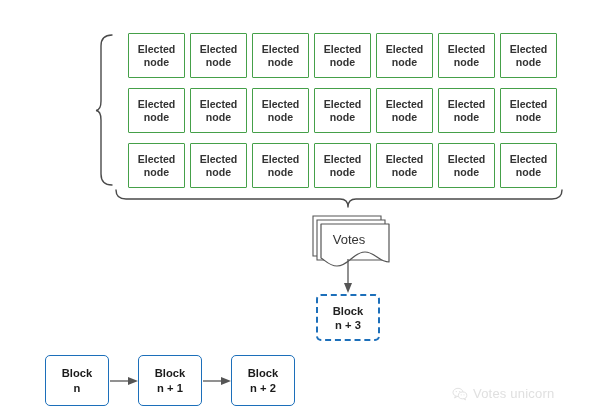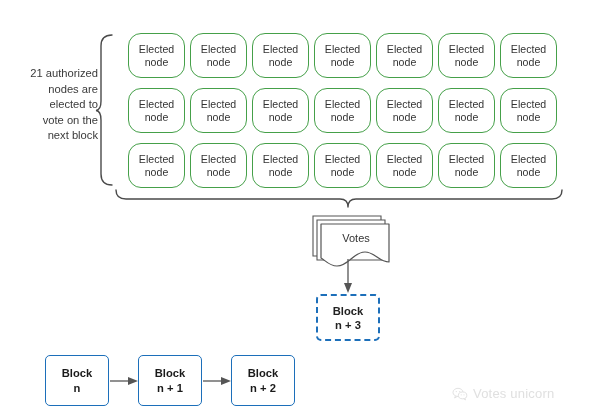--- a/index.html
+++ b/index.html
@@ -38,42 +38,43 @@
     width: 429px;
     height: 155px;
     display: grid;
     grid-template-columns: repeat(7, 57px);
     grid-template-rows: repeat(3, 45px);
     column-gap: 5px;
     row-gap: 10px;
   }
   .node-box {
     border: 1.4px solid #45a049;
-    border-radius: 13px;
+    border-radius: 1px;
     background: #ffffff;
     display: flex;
     align-items: center;
     justify-content: center;
     text-align: center;
     font-size: 10.6px;
     line-height: 13px;
     color: #333333;
     white-space: pre-line;
     box-sizing: border-box;
+    font-weight: bold;
   }
 
   
   .brace-svg { left: 0; top: 0; pointer-events: none; }
 
   
   #votes-stack { left: 305px; top: 212px; width: 88px; height: 62px; }
   #votes-label {
-    left: 312px; top: 232px; width: 88px;
-    text-align: center;
-    font-size: 11px;
+    left: 305px; top: 232px; width: 88px;
+    text-align: center;
+    font-size: 13px;
     color: #333333;
   }
 
   
   #block-next {
     left: 316px;
     top: 294px;
     width: 64px;
     height: 47px;
     border: 2px dashed #1c6fba;
@@ -124,25 +125,20 @@
     color: #e2e2e2;
     font-size: 13px;
   }
   #watermark .wm-text { color: #e0e0e0; letter-spacing: 0.2px; }
 </style>
 </head>
 <body>
 
 <div id="canvas">
 
-  <div class="abs" id="caption">21 authorized
-nodes are
-elected to
-vote on the
-next block</div>
 
   <svg class="abs brace-svg" width="600" height="420">
     <path d="M 112 35 Q 101 35 101 46 L 101 101 Q 101 110 96 110.5 Q 101 111 101 120 L 101 174 Q 101 185 112 185" fill="none" stroke="#4a4a4a" stroke-width="1.4" stroke-linecap="round"></path>
   </svg>
 
   <div class="abs" id="node-grid">
     <div class="node-box">Elected
 node</div>
     <div class="node-box">Elected
 node</div>

